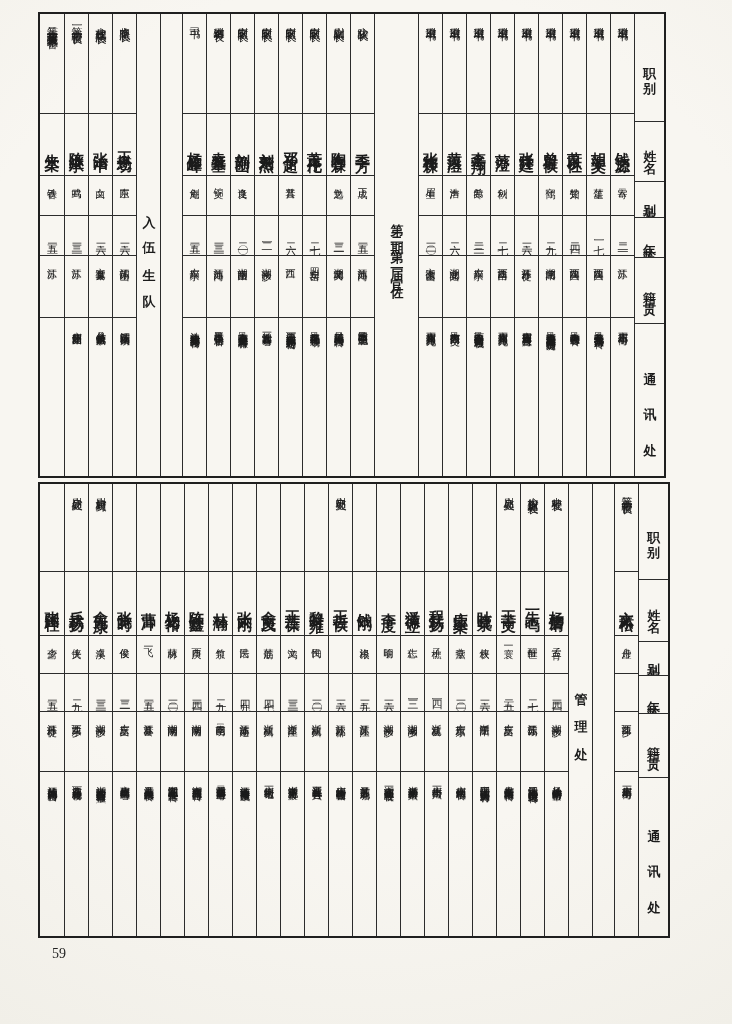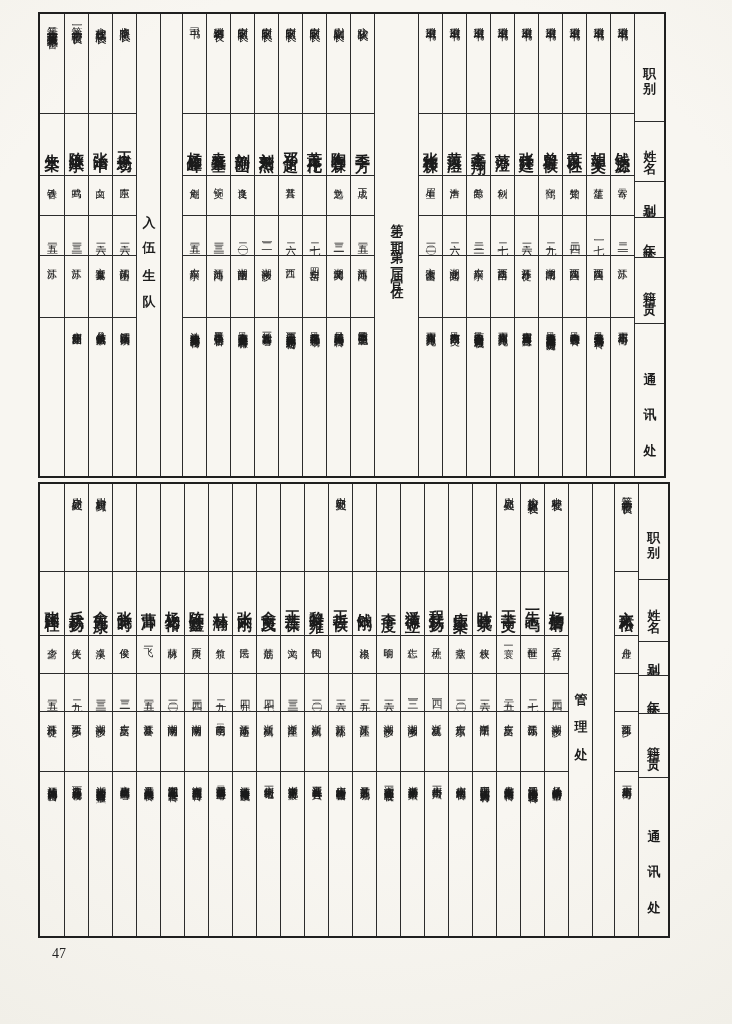--- a/index.html
+++ b/index.html
@@ -448,14 +448,14 @@
       </div>
       <div class="col col-person">
         <div class="cell c-pos"></div>
         <div class="cell c-name">张国柱</div>
         <div class="cell c-alias">少斋</div>
         <div class="cell c-age">三五</div>
         <div class="cell c-native">江苏丹徒</div>
         <div class="cell c-addr">江苏扬州城内德新典当转</div>
       </div>
     </div>
-  <div class="page-number">47</div>
+  <div class="page-number">59</div>
 </div>
 
 </body></html>

